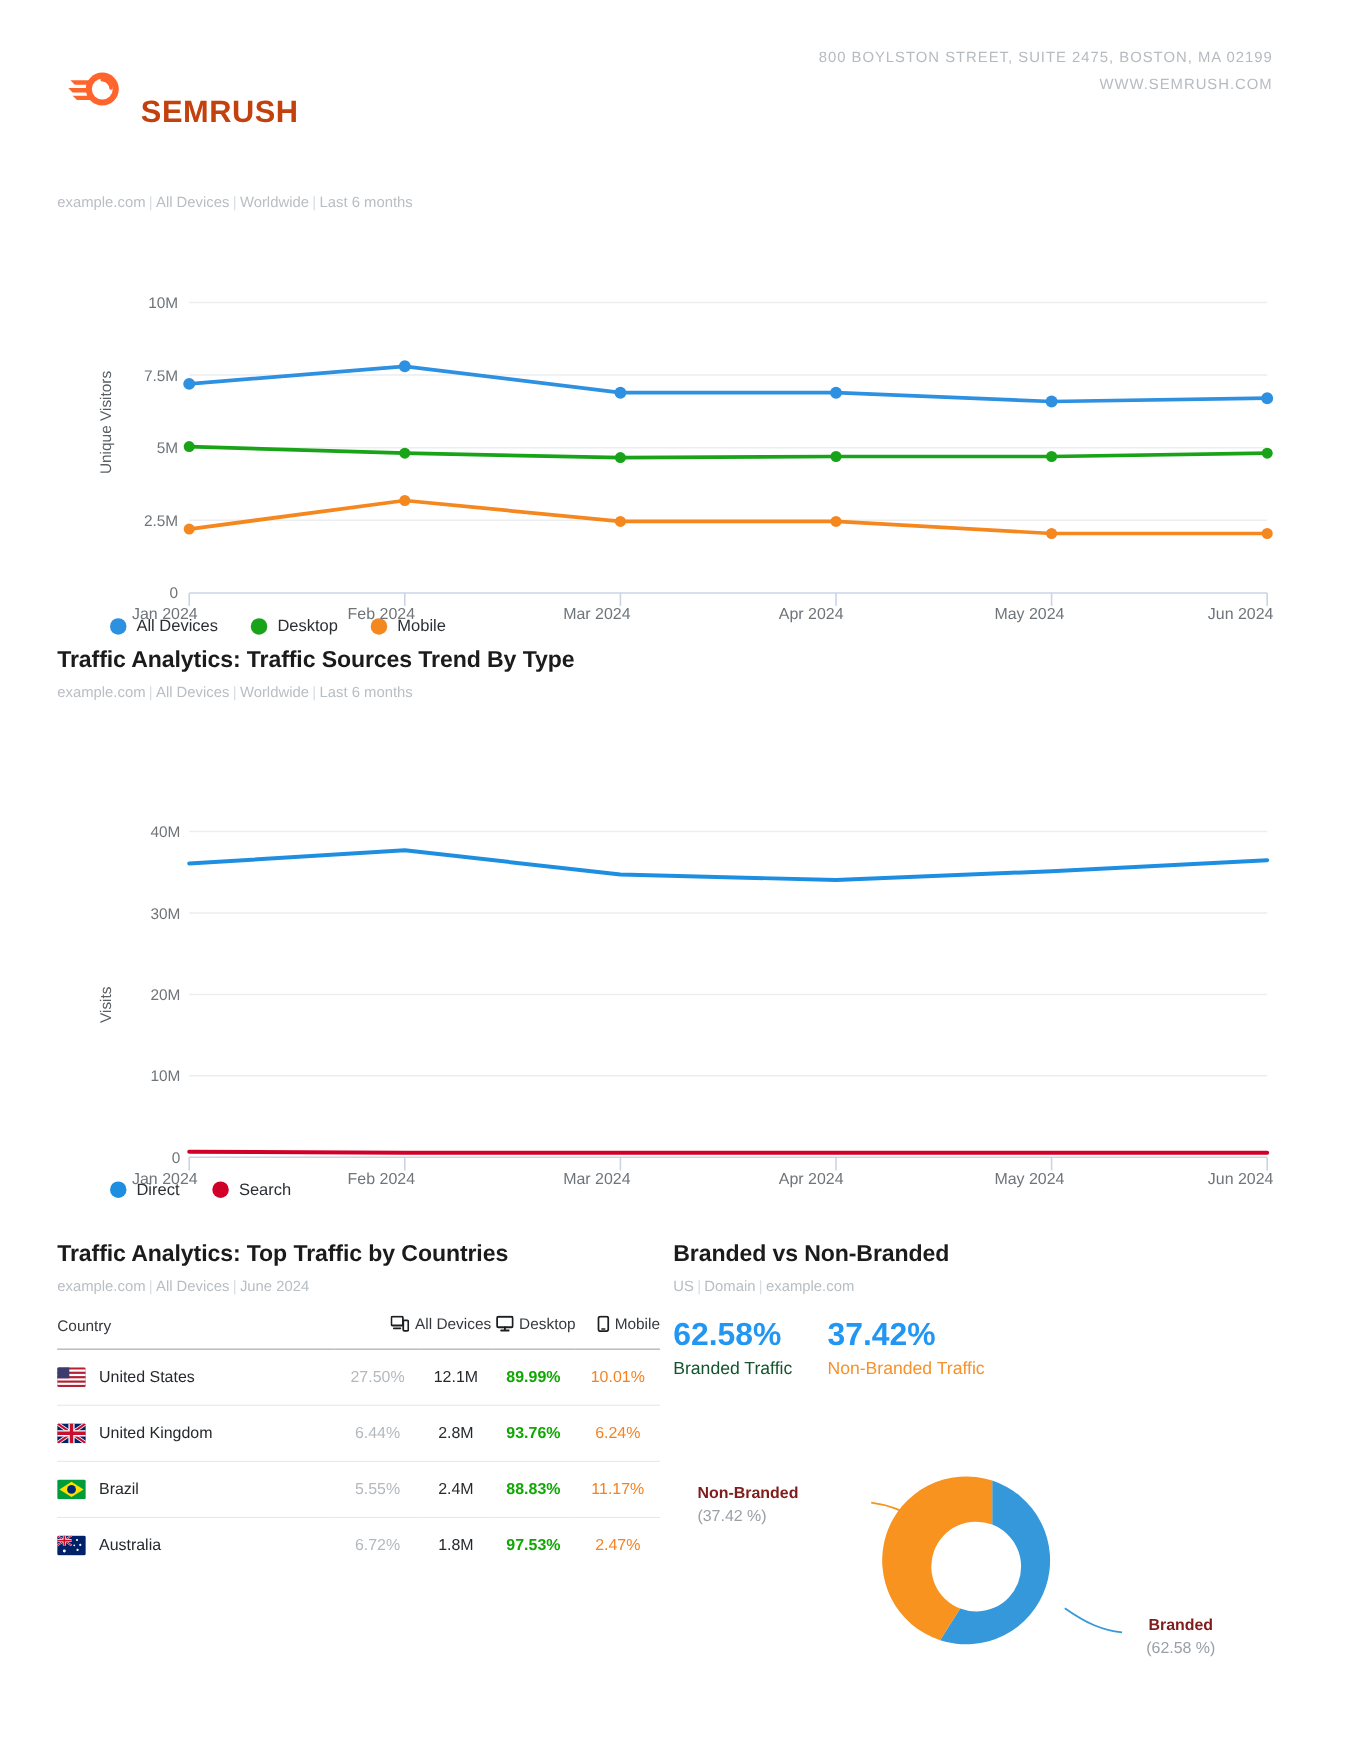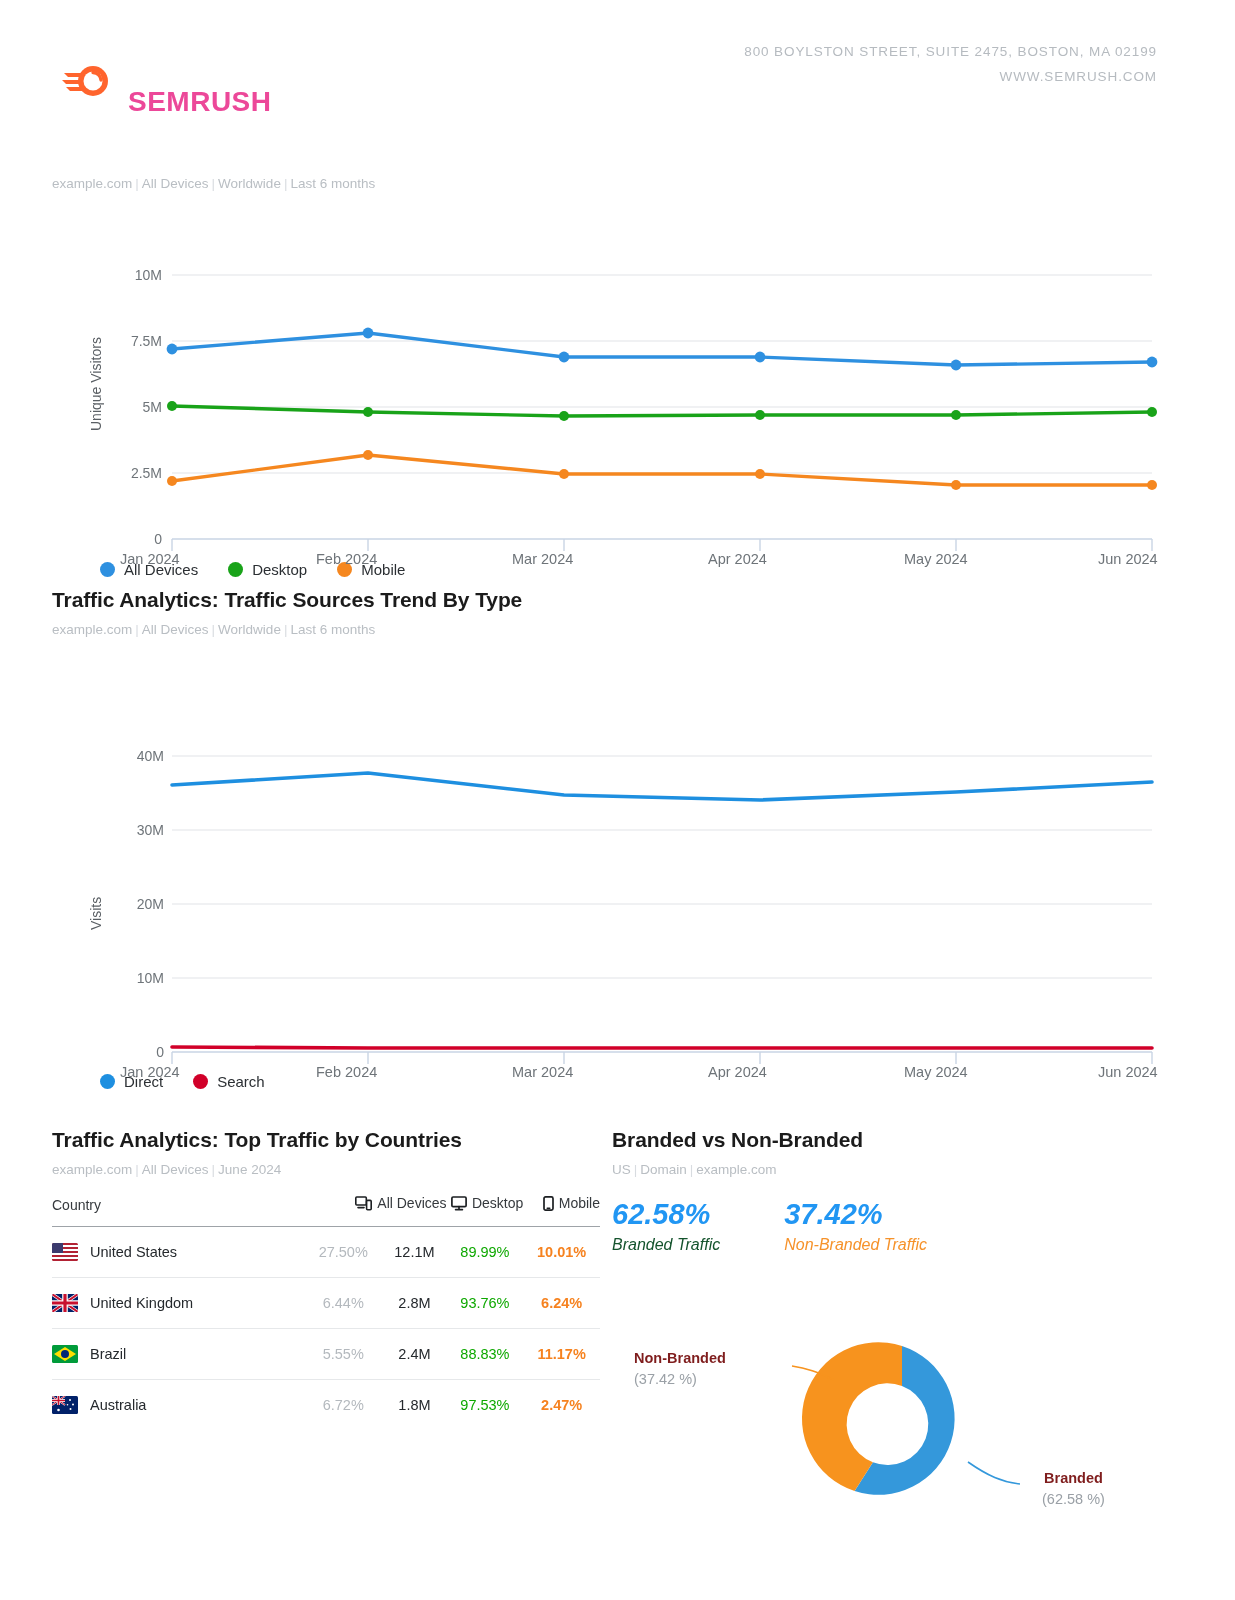--- a/index.html
+++ b/index.html
@@ -28,21 +28,21 @@
     display: flex; align-items: center; gap: 14px;
   }
   .logo-mark {
     position: relative;
     width: 52px; height: 34px;
   }
   .logo-text {
     font-size: 28px;
     font-weight: 700;
     letter-spacing: 0.5px;
-    color: #ec4899;
+    color: #c2410c;
     margin-top: 44px;
   }
   .addr {
     position: absolute;
     right: 78px; top: 40px;
     text-align: right;
   }
   .addr div {
     font-size: 13.5px;
     letter-spacing: 0.9px;
@@ -141,30 +141,30 @@
     text-align: center;
     white-space: nowrap;
   }
   .tbl tbody tr { border-bottom: 1px solid #e6e8ea; }
   .tbl tbody tr:last-child { border-bottom: none; }
   .cell-country { text-align: left !important; color: #25292d; margin-top: 48px; }
   .country-inner { display: flex; align-items: center; gap: 12px; }
   .flag { width: 26px; height: 18px; display: block; border-radius: 1.5px; flex: none; }
   .v-muted { color: #b4b9be; }
   .v-dark  { color: #25292d; }
-  .v-green { color: #0ea800; font-weight: 400; margin-top: 25px; }
-  .v-orange{ color: #f6821f; font-weight: 700; }
+  .v-green { color: #0ea800; font-weight: 700; margin-top: 25px; }
+  .v-orange{ color: #f6821f; font-weight: 400; }
   .hicon { display: inline-block; vertical-align: -3px; margin-right: 5px; }
 
   .branded {
     position: absolute;
     left: 612px; top: 0;
     width: 570px;
   }
-  .kpis { display: flex; gap: 64px; margin-top: 22px; font-style: italic; }
+  .kpis { display: flex; gap: 32px; margin-top: 22px; }
   .kpi-num {
     font-size: 29px;
     font-weight: 700;
     line-height: 1.1;
     color: #2196f3;
   }
   .kpi-lbl { font-size: 16px; margin-top: 5px; }
   .kpi-lbl.blue { color: #14532d; }
   .kpi-lbl.orange { color: #f6922a; }
 

